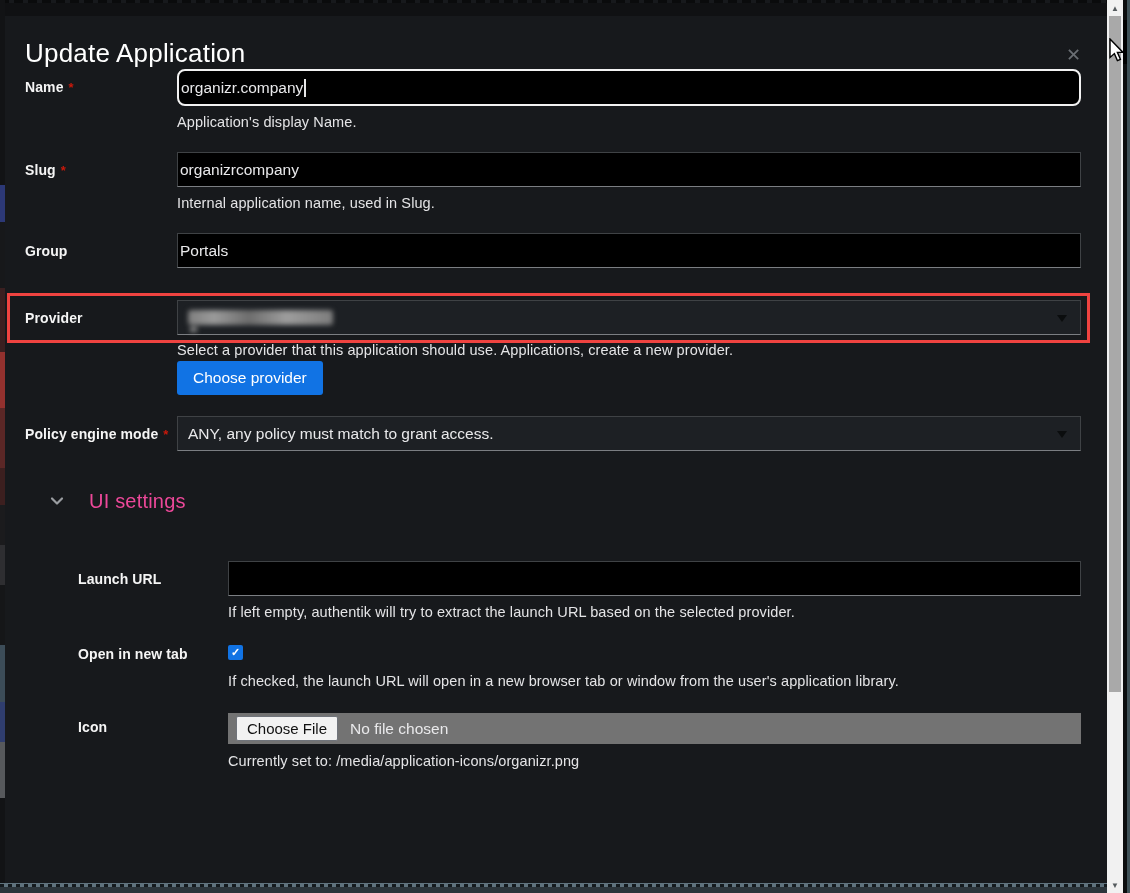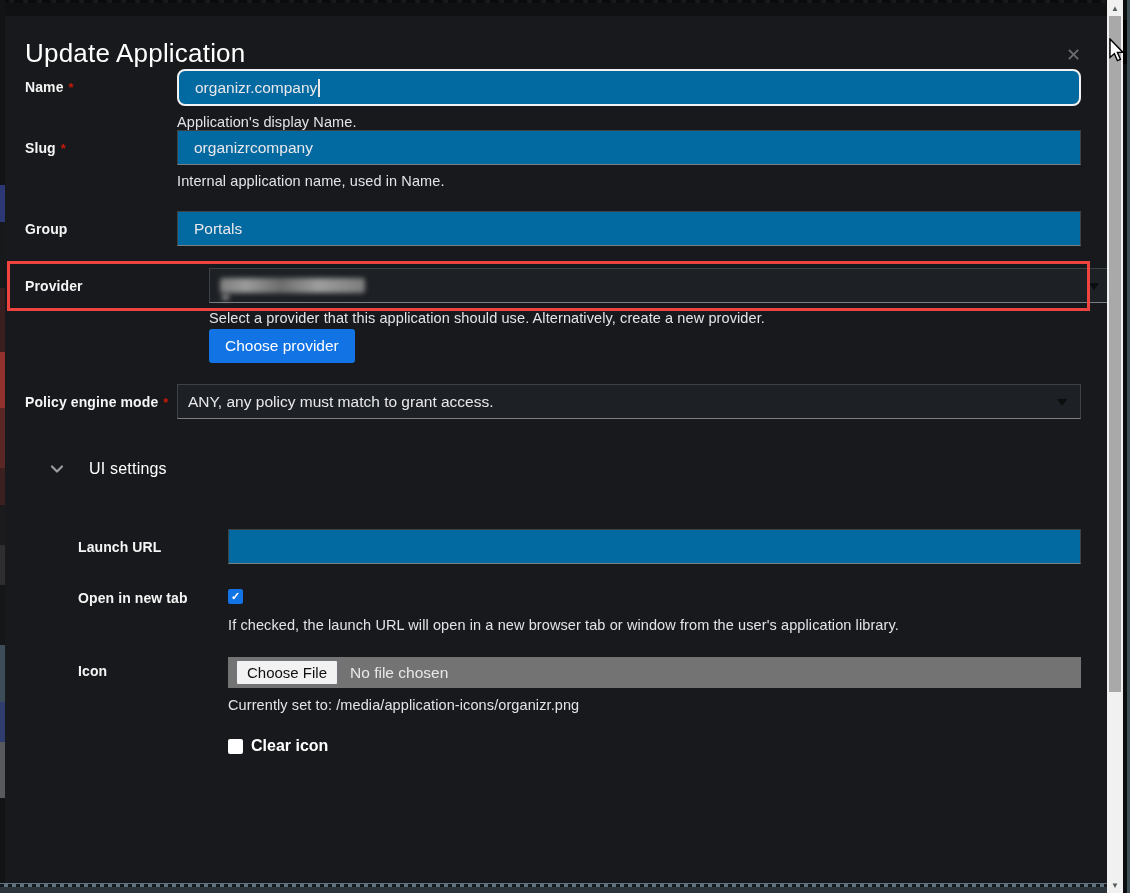--- a/index.html
+++ b/index.html
@@ -41,65 +41,65 @@
   .modal-title { margin-top:22px; font-size:26px; font-weight:500; letter-spacing:.2px; color:#fff; }
   .close-btn { position:absolute; top:30px; right:26px; font-size:18px; color:#6a6e73; cursor:pointer; line-height:1; }
 
   
   .frow { display:grid; grid-template-columns:152px 904px; align-items:start; }
   .frow.sub { margin-left:53px; grid-template-columns:150px 853px; }
   .flabel { font-size:14px; font-weight:700; color:#f5f5f5; padding-top:10px; letter-spacing:.1px; }
   .req { color:#c9190b; font-size:13px; margin-left:5px; font-weight:700; }
   .helper { margin-top:8px; font-size:14.5px; color:#e4e4e6; letter-spacing:.1px; }
 
-  .tinput { width:100%; height:35px; background:#0369a1; border:1px solid #3f4245; border-bottom-color:#7b7e82;
-    color:#e9e9eb; font-size:15.5px; font-family:"Liberation Sans", sans-serif; padding:0 16px; border-radius:0; outline:none; }
+  .tinput { width:100%; height:35px; background:#000000; border:1px solid #3f4245; border-bottom-color:#7b7e82;
+    color:#e9e9eb; font-size:15.5px; font-family:"Liberation Sans", sans-serif; padding:0 2px; border-radius:0; outline:none; }
   .tinput.focused-div { height:37px; border:2px solid #f2f2f2; border-radius:8px; display:flex; align-items:center; }
   .text-caret { display:inline-block; width:1.5px; height:18px; background:#e6e6e6; margin-left:1px; }
 
   .select { position:relative; width:100%; height:35px; background:#1d2024; border:1px solid #3f4245;
     border-bottom-color:#7b7e82; display:flex; align-items:center; padding:0 18px 0 10px; font-size:15.5px; color:#e9e9eb; cursor:pointer; }
   .select .caret { position:absolute; right:13px; top:14px; width:0; height:0;
     border-left:5px solid transparent; border-right:5px solid transparent; border-top:7px solid #0b0d0e; }
 
   
-  .row-provider { position:relative; margin-top:22px;gap:32px; }
+  .row-provider { position:relative; margin-top:32px; }
   .red-annotation { position:absolute; left:-18px; top:-7px; width:calc(100% + 27px); height:50px;
     border:3px solid #ef4340; pointer-events:none; z-index:3; }
   .redacted { position:relative; width:145px; height:15px; border-radius:3px;
     background:linear-gradient(90deg,#7e7e7e,#9a9a9a 18%,#6d6d6d 42%,#9d9d9d 68%,#7c7c7c);
     filter:blur(2.5px); }
   .redacted::after { content:""; position:absolute; left:2px; bottom:-7px; width:7px; height:5px; background:#8a8a8a; }
 
   .primary-btn { margin-top:3px; display:inline-block; background:#1173e4; color:#fff; border:none;
     font-size:15.5px; font-family:"Liberation Sans", sans-serif; padding:8px 16px; border-radius:3px; cursor:pointer; }
 
   
   .ui-header { margin-top:38px; margin-left:25px; display:flex; align-items:center; height:24px; }
   .chev { width:14px; height:14px; margin-right:25px; display:flex; align-items:center; cursor:pointer; }
-  .ui-header-label { font-size:16px; color:#ffffff; letter-spacing:.2px; }
+  .ui-header-label { font-size:20px; color:#ec4899; letter-spacing:.2px; }
 
   
   .checkbox { width:15px; height:15px; border-radius:2px; display:flex; align-items:center; justify-content:center;
     font-size:11px; font-weight:700; cursor:pointer; }
   .checkbox.checked { background:#1173e4; color:#fff; }
   .checkbox.unchecked { background:#ffffff; color:transparent; }
 
   
   .file-row { width:100%; height:31px; background:#737373; display:flex; align-items:center; padding-left:8px; }
   .file-btn { background:#f2f2f2; color:#101010; border:1px solid #70747b; border-radius:2px;
     font-size:15px; font-family:"Liberation Sans", sans-serif; padding:3px 10px; cursor:pointer; }
   .file-status { margin-left:12px; font-size:15.5px; color:#e9e9eb; }
 
   .clear-row { display:flex; align-items:center; gap:8px; }
   .clear-label { font-size:16px; font-weight:700; color:#fff; }
 
   
   .row-name   { }
-  .row-slug   { }
+  .row-slug   { margin-top:22px; }
   .row-group  { margin-top:22px; }
   .row-policy { margin-top:21px; }
   .row-launch { margin-top:48px; }
   .row-newtab { margin-top:25px; }
   .row-icon   { margin-top:24px; }
   .row-clear  { margin-top:24px; }
   .row-newtab .flabel, .row-clear .flabel { padding-top:0; }
   .row-newtab .flabel { padding-top:1px; }
 </style>
 </head>
@@ -135,40 +135,40 @@
           <span class="text-caret"></span>
         </div>
       <div class="helper">Application's display Name.</div>
     </div>
   </div>
 
   <div class="frow row-slug">
     <div class="flabel"><span>Slug</span><span class="req">*</span></div>
     <div>
       <input class="tinput" value="organizrcompany" style="">
-      <div class="helper">Internal application name, used in Name.</div>
+      <div class="helper">Internal application name, used in Slug.</div>
     </div>
   </div>
 
   <div class="frow row-group">
     <div class="flabel">Group</div>
     <div>
       <input class="tinput" value="Portals" style="">
     </div>
   </div>
 
   <div class="frow row-provider">
     <div class="red-annotation"></div>
     <div class="flabel">Provider</div>
     <div>
       <div class="select">
         <div class="redacted"></div>
         <span class="caret"></span>
       </div>
-      <div class="helper" style="margin-top:7px">Select a provider that this application should use. Alternatively, create a new provider.</div>
+      <div class="helper" style="margin-top:7px">Select a provider that this application should use. Applications, create a new provider.</div>
       <button class="primary-btn">Choose provider</button>
     </div>
   </div>
 
   <div class="frow row-policy">
     <div class="flabel"><span>Policy engine mode</span><span class="req">*</span></div>
     <div>
       <div class="select">
         <span>ANY, any policy must match to grant access.</span>
         <span class="caret"></span>
@@ -182,20 +182,21 @@
           <polyline points="2,4.5 7,9.5 12,4.5" fill="none" stroke="#9a9da1" stroke-width="2.2" stroke-linecap="round" stroke-linejoin="round"></polyline>
         </svg>
     </span>
     <span class="ui-header-label">UI settings</span>
   </div>
 
   <div class="frow sub row-launch">
     <div class="flabel">Launch URL</div>
     <div>
       <input class="tinput" value="" style="">
+      <div class="helper">If left empty, authentik will try to extract the launch URL based on the selected provider.</div>
     </div>
   </div>
 
   <div class="frow sub row-newtab">
     <div class="flabel">Open in new tab</div>
     <div>
       <div class="checkbox checked">
           <span>✓</span>
         </div>
       <div class="helper" style="margin-top:13px">If checked, the launch URL will open in a new browser tab or window from the user's application library.</div>
@@ -206,27 +207,20 @@
     <div class="flabel" style="padding-top:6px">Icon</div>
     <div>
       <div class="file-row">
         <button class="file-btn">Choose File</button>
         <span class="file-status">No file chosen</span>
       </div>
       <div class="helper" style="margin-top:9px">Currently set to: /media/application-icons/organizr.png</div>
     </div>
   </div>
 
-  <div class="frow sub row-clear">
-    <div class="flabel"></div>
-    <div class="clear-row">
-      <div class="checkbox unchecked"></div>
-      <span class="clear-label">Clear icon</span>
-    </div>
-  </div>
 </div>
 
 <div class="scrollbar">
   <div class="scroll-arrow up">▲</div>
   <div class="scroll-thumb"></div>
   <div class="scroll-arrow down">▼</div>
 </div>
 <div class="right-strip">
   <div class="notch"></div>
   <div class="edge-line"></div>

